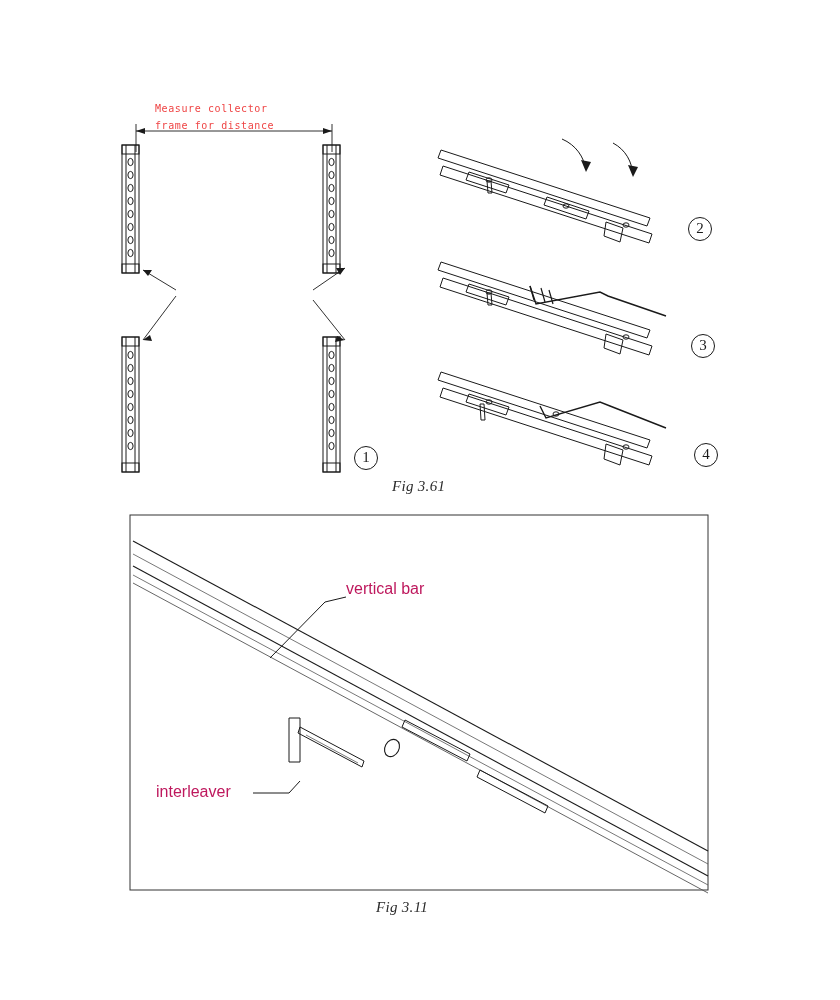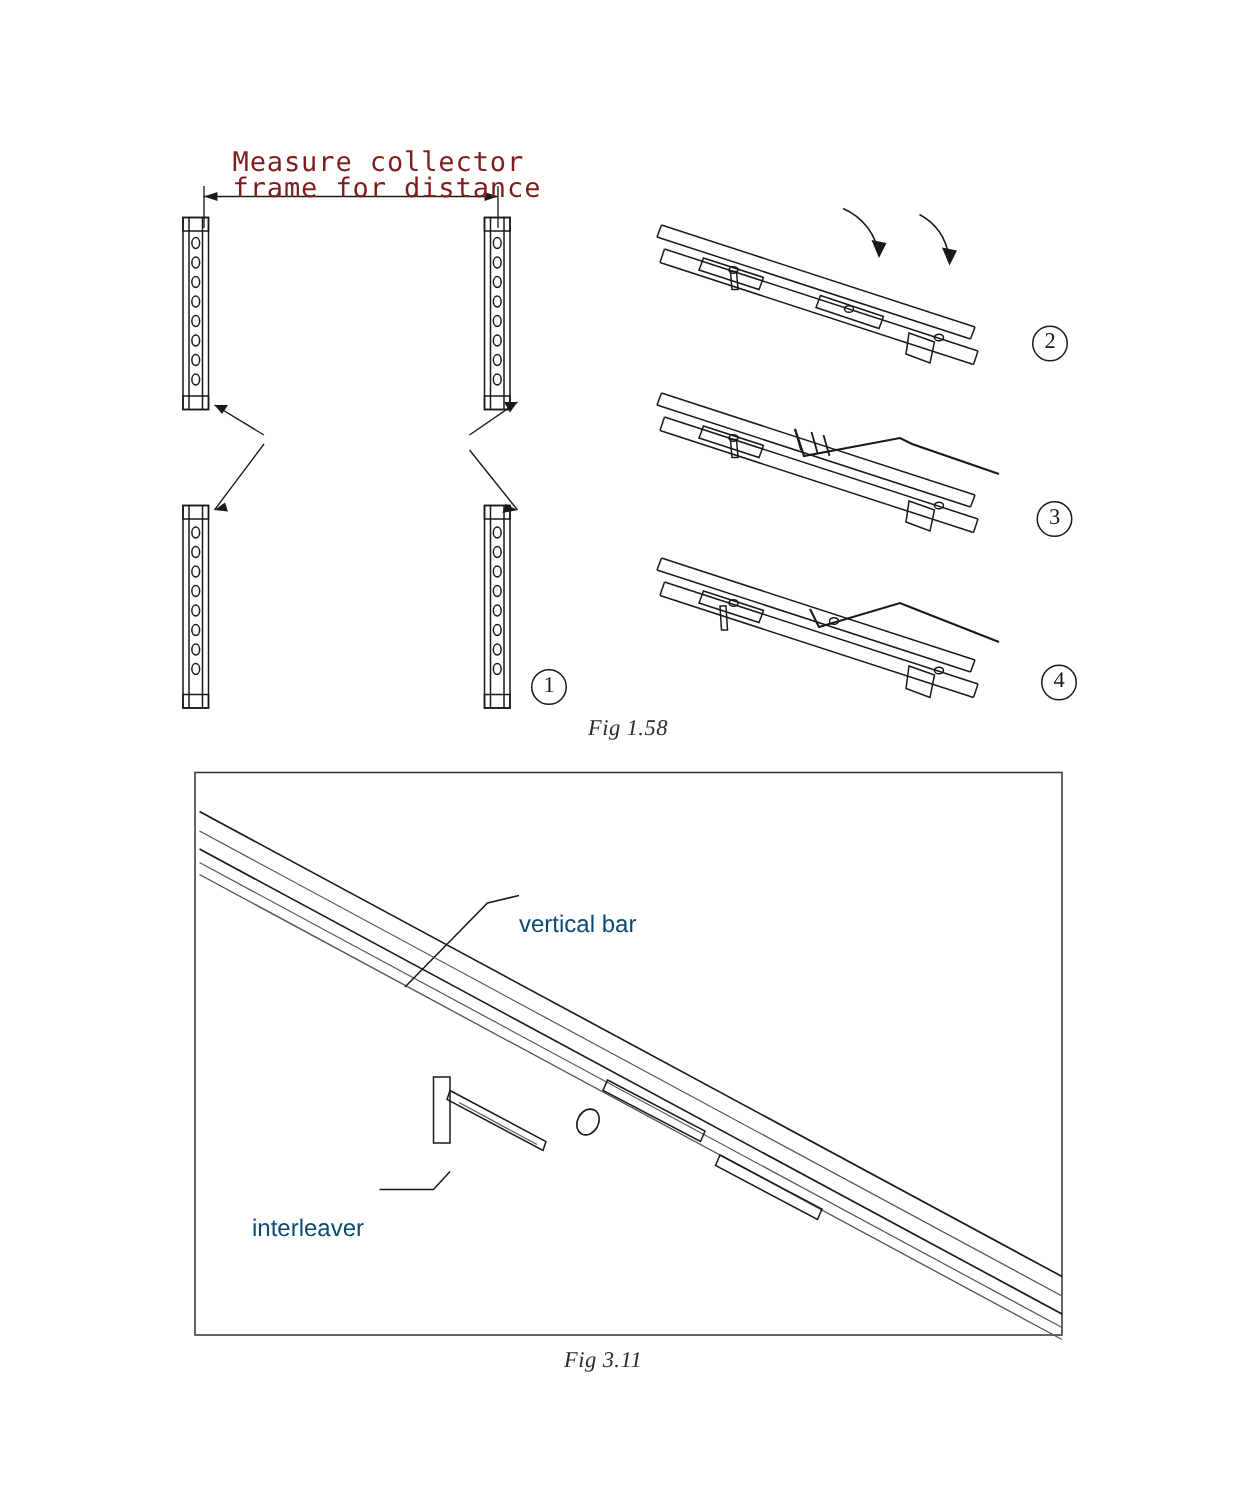--- a/index.html
+++ b/index.html
@@ -29,39 +29,38 @@
     color: #2b2b2b;
     letter-spacing: 0.3px;
     white-space: nowrap;
   }
   #fig310-caption { left: 392px; top: 478px; }
   #fig311-caption { left: 376px; top: 899px; }
 
   .mono-note {
     position: absolute;
     font-family: "DejaVu Sans Mono", monospace;
-    font-size: 18px;
+    font-size: 10px;
     line-height: 17px;
-    color: #7f1d1d;
+    color: #ef4444;
     white-space: pre;
     letter-spacing: 0.6px;
   }
   #note-measure { left: 155px; top: 100px; }
   #note-track   { left: 181px; top: 280px; }
 
   .callout-label {
     position: absolute;
     font-family: "Liberation Sans", sans-serif;
     font-size: 16px;
-    color: #0c4a6e;
+    color: #be185d;
     white-space: nowrap;
-    margin-top: 28px;
   }
   #label-vertical-bar { left: 346px; top: 580px; }
-  #label-interleaver  { left: 168px; top: 783px; }
+  #label-interleaver  { left: 156px; top: 783px; }
 
   .step-num {
     position: absolute;
     font-family: "Liberation Serif", serif;
     font-size: 15px;
     color: #1a1a1a;
     width: 22px;
     height: 22px;
     border: 1px solid #1a1a1a;
     border-radius: 50%;
@@ -242,21 +241,21 @@
   </svg>
 
   <div class="mono-note" id="note-measure">Measure collector
 frame for distance</div>
 
   <div class="step-num" id="step-1">1</div>
   <div class="step-num" id="step-2">2</div>
   <div class="step-num" id="step-3">3</div>
   <div class="step-num" id="step-4">4</div>
 
-  <div class="fig-caption" id="fig310-caption">Fig 1.58</div>
+  <div class="fig-caption" id="fig310-caption">Fig 3.61</div>
 
   <svg id="fig311" width="840" height="420" style="position:absolute;left:0;top:505px;">
 
     <rect x="130" y="10" width="578" height="375" fill="none" stroke="#333333" stroke-width="1"></rect>
 
     <g stroke="#1a1a1a" fill="none" stroke-width="1.1">
 
       <line x1="133" y1="36" x2="708" y2="346"></line>
       <line x1="133" y1="61" x2="708" y2="371"></line>
       <line x1="133" y1="78" x2="708" y2="388" stroke="#555555" stroke-width="0.9"></line>

